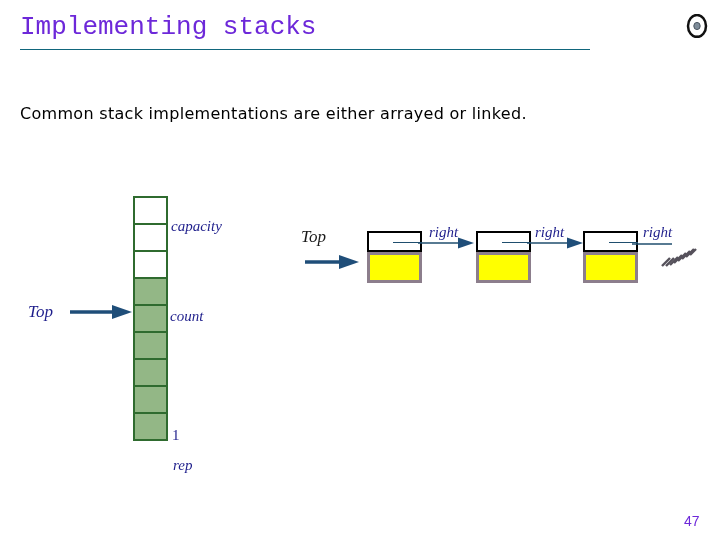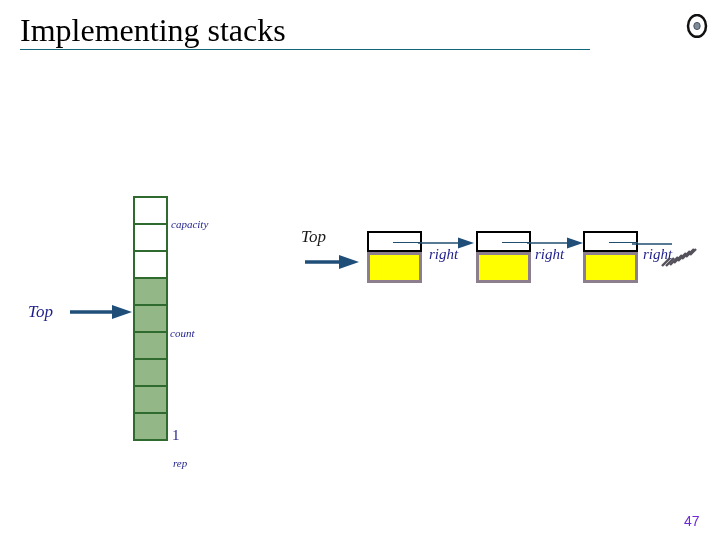--- a/index.html
+++ b/index.html
@@ -20,23 +20,23 @@
     width: 720px;
     height: 540px;
     background: #ffffff;
   }
 
   
   .title {
     position: absolute;
     left: 20px;
     top: 12px;
-    font-family: Liberation Serif, serif;
-    font-size: 32px;
-    color: #000000;
+    font-family: Liberation Mono, monospace;
+    font-size: 26px;
+    color: #6d28d9;
     letter-spacing: 0px;
     white-space: nowrap;
   }
   .title-rule {
     position: absolute;
     left: 20px;
     top: 49px;
     width: 570px;
     height: 1px;
     background: #11667C;
@@ -87,26 +87,26 @@
     margin-top: -2px;
     background: #ffffff;
   }
   .cell:first-child { margin-top: 0; }
   .cell.filled { background: #93B786; }
 
   .lbl-italic {
     position: absolute;
     font-family: "Liberation Serif", serif;
     font-style: italic;
-    font-size: 11px;
+    font-size: 15px;
     color: #1F1F8C;
     white-space: nowrap;
   }
   .lbl-capacity { left: 171px; top: 218px; }
-  .lbl-count    { left: 170px; top: 308px; margin-top: 19px; }
+  .lbl-count    { left: 170px; top: 308px; }
   .lbl-one      { left: 172px; top: 427px; font-style: normal; font-size: 15px; }
   .lbl-rep      { left: 129px; top: 457px; margin-left: 44px; }
 
   .lbl-top-array {
     position: absolute;
     left: 28px;
     top: 302px;
     font-family: "Liberation Serif", serif;
     font-style: italic;
     font-size: 17px;
@@ -171,21 +171,20 @@
   .node-2 { left: 476px; top: 231px; }
   .node-3 { left: 583px; top: 231px; }
 
   .lbl-right {
     position: absolute;
     font-family: "Liberation Serif", serif;
     font-style: italic;
     font-size: 15px;
     color: #1F1F8C;
     white-space: nowrap;
-    margin-top: 22px;
   }
   .right-1 { left: 429px; top: 224px; }
   .right-2 { left: 535px; top: 224px; }
   .right-3 { left: 643px; top: 224px; }
 
   .link-arrow {
     position: absolute;
     height: 14px;
     width: 56px;
   }
@@ -219,20 +218,21 @@
   <div class="title-rule"></div>
 
   <div class="disc-icon">
     <svg width="22" height="24" viewBox="0 0 22 24">
       <ellipse cx="11" cy="12" rx="9" ry="11" fill="#FFFFFF" stroke="#111111" stroke-width="2.5"></ellipse>
       <ellipse cx="11" cy="12" rx="3.2" ry="3.6" fill="#7E8C99" stroke="#4A5560" stroke-width="1"></ellipse>
       <line x1="11" y1="21.5" x2="11" y2="23.5" stroke="#111111" stroke-width="1.5"></line>
     </svg>
   </div>
 
+  <div class="body-text">Common stack implementations are either arrayed or linked.</div>
 
   <div class="figure">
 
     <div class="lbl-top-array">Top</div>
 
     <div class="arrow-array">
       <svg width="62" height="18" viewBox="0 0 62 18">
         <line x1="0" y1="9" x2="46" y2="9" stroke="#1F4E79" stroke-width="3.5"></line>
         <polygon points="42,2 62,9 42,16" fill="#1F4E79"></polygon>
       </svg>

